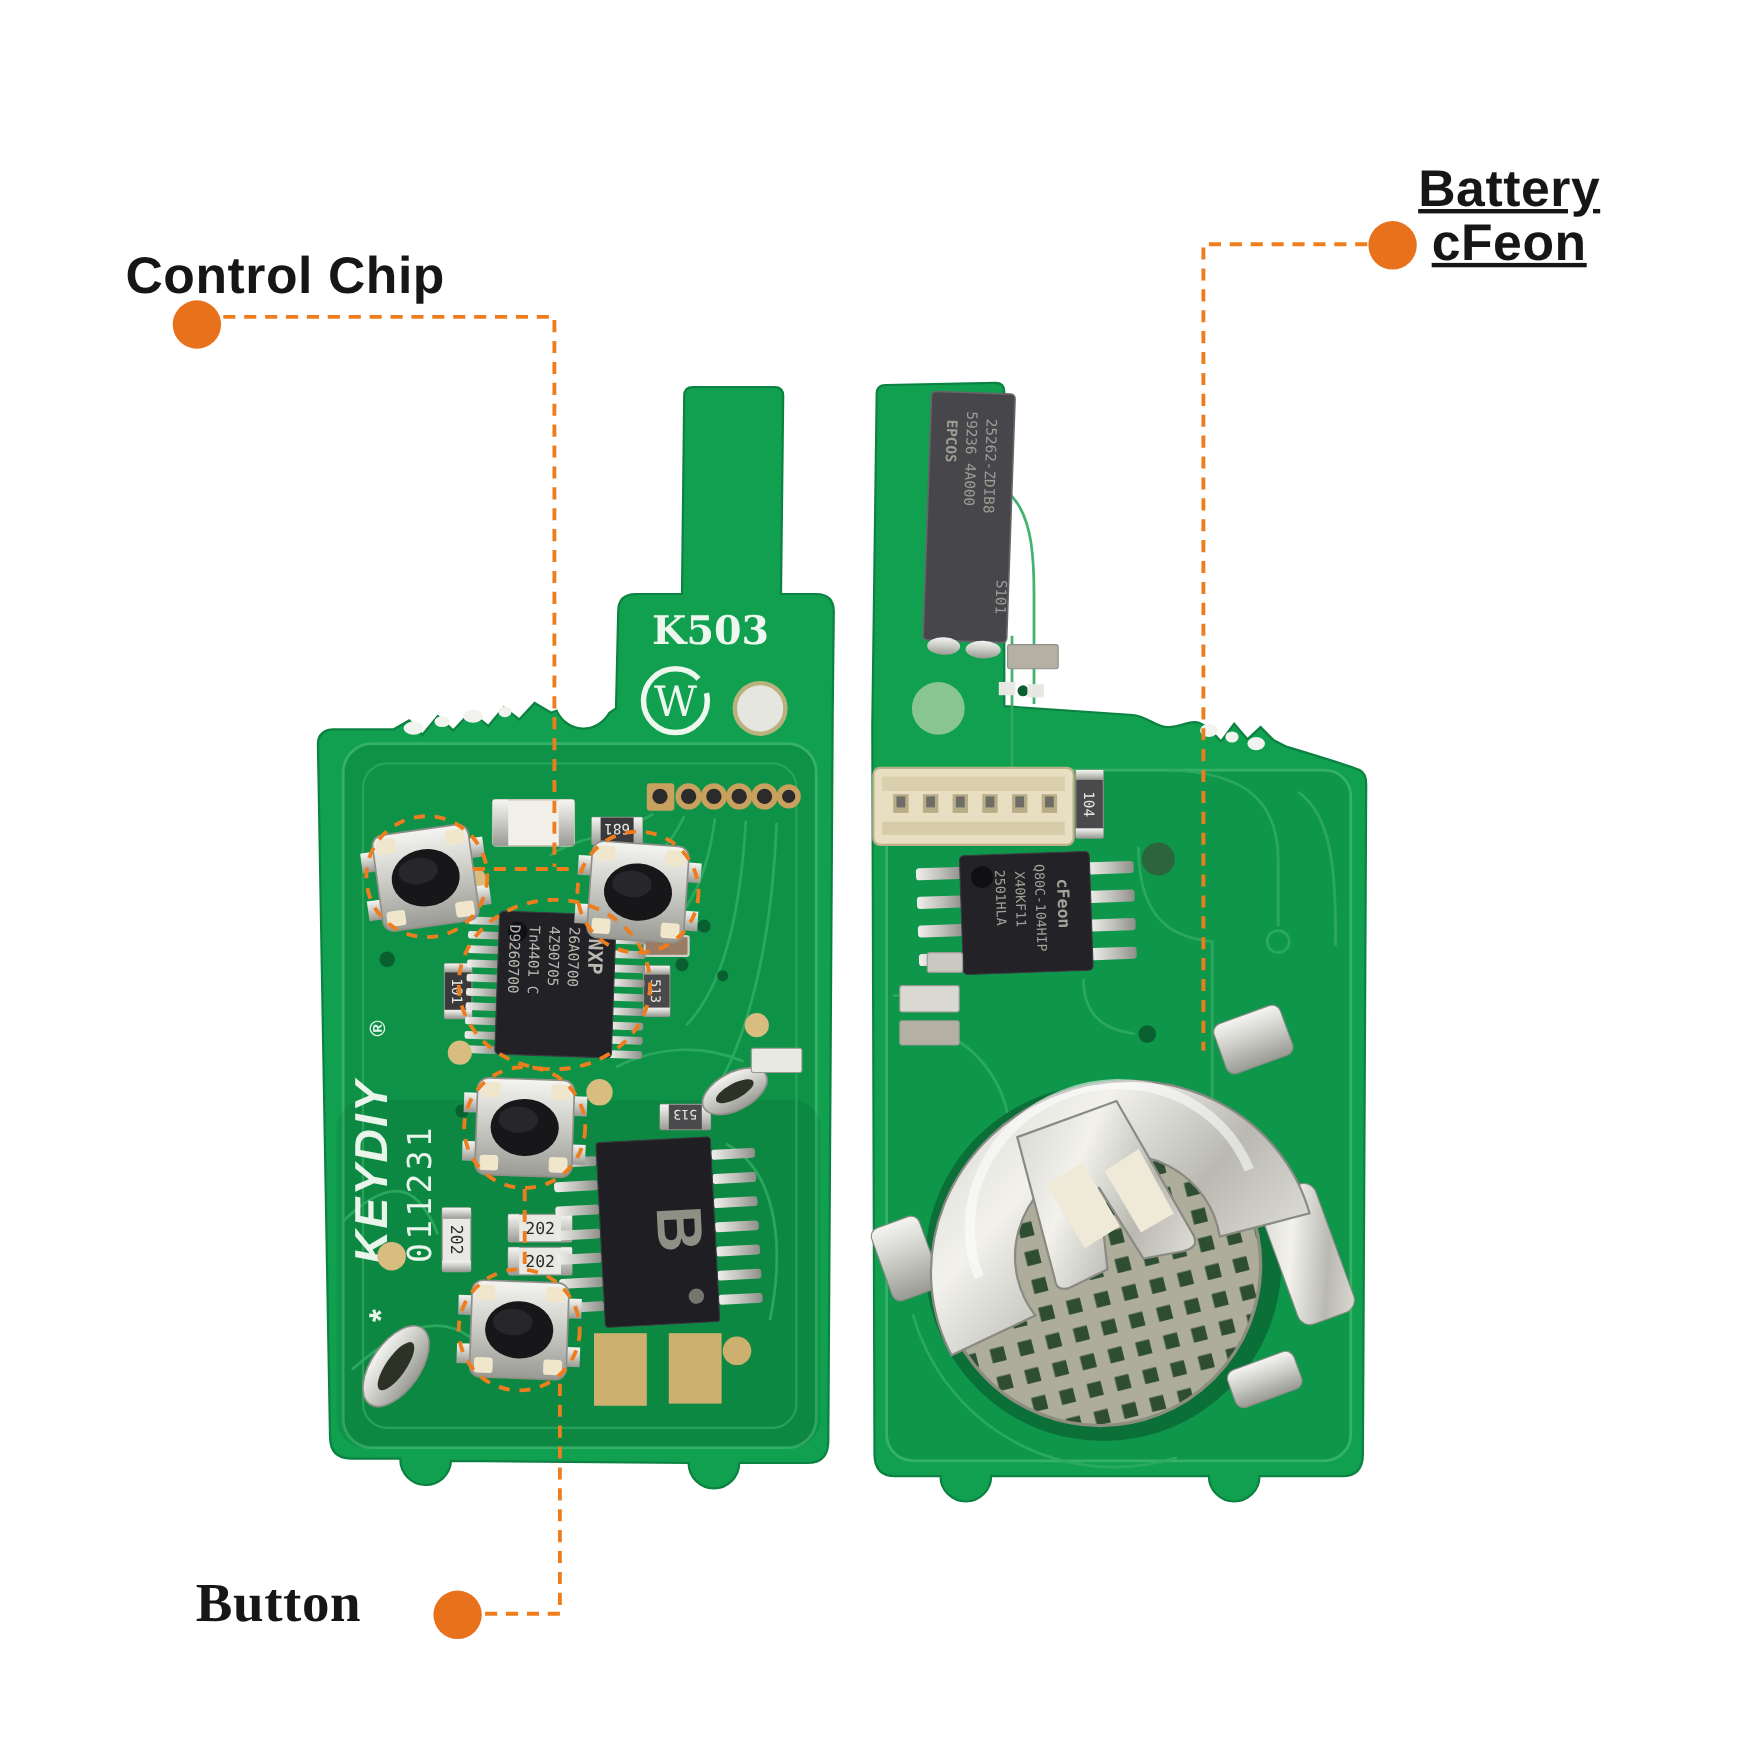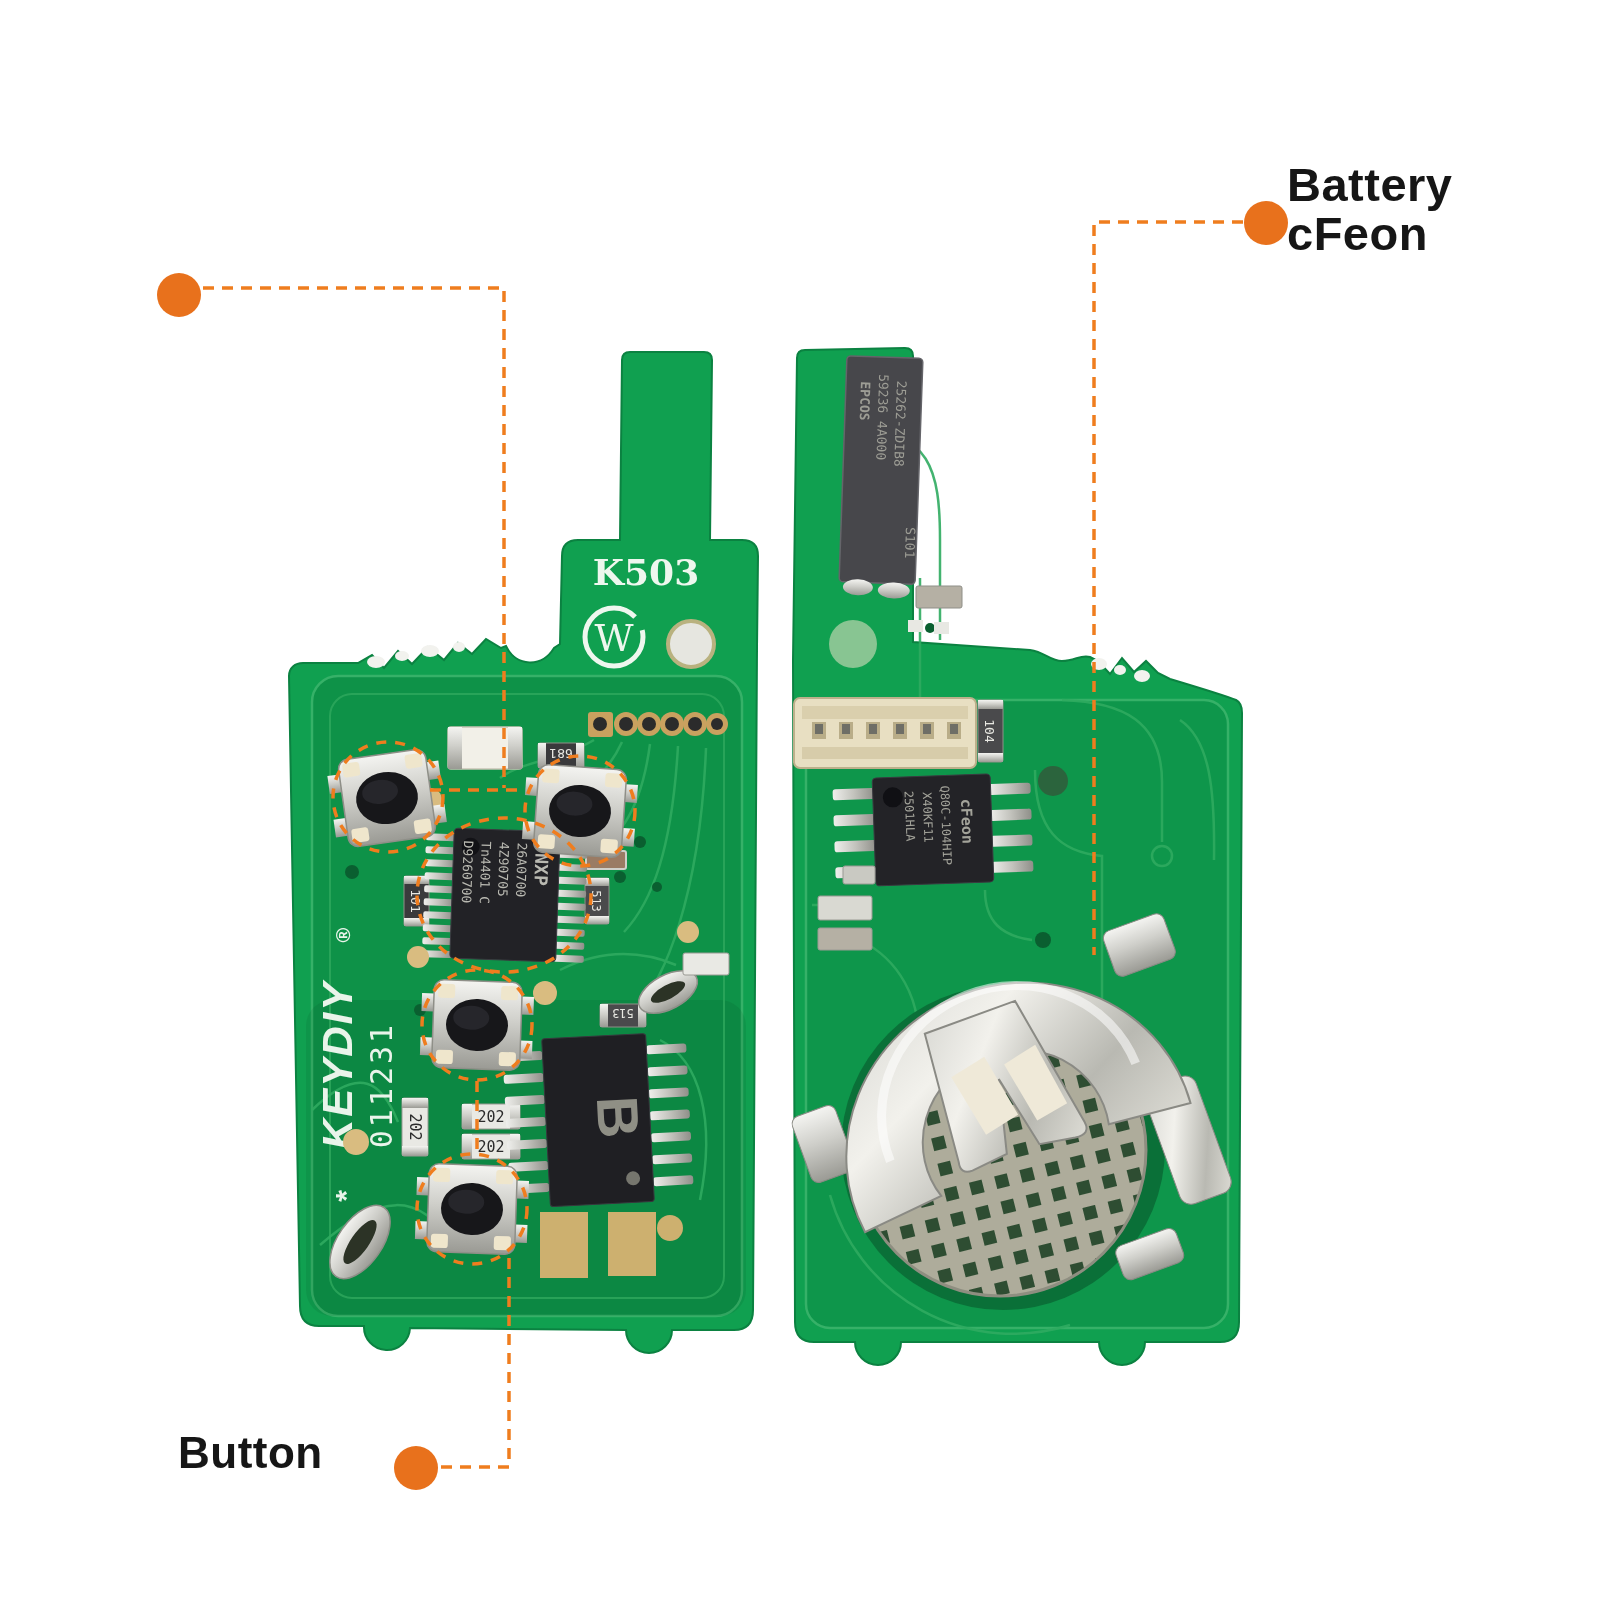--- a/index.html
+++ b/index.html
@@ -1,22 +1,22 @@
 <!DOCTYPE html>
 <html><head>
 <meta charset="utf-8">
 <style>
   html,body{margin:0;padding:0;background:#ffffff;}
   .stage{position:relative;width:1600px;height:1600px;background:#ffffff;overflow:hidden;
          font-family:"Liberation Sans",sans-serif;}
   .callout{position:absolute;color:#161616;font-weight:700;letter-spacing:0.5px;}
   .callout .ln{display:block;line-height:1.05;}
   #cc-label{left:114px;top:222px;font-size:47px;}
-  #bs-label{left:1287px;top:160px;width:170px;font-size:47px;text-align:left;}
-  #bt-label{left:178px;top:1428px;font-size:44px;}
+  #bs-label{left:1287px;top:146px;width:170px;font-size:47px;text-align:center;text-decoration:underline;}
+  #bt-label{left:178px;top:1428px;font-size:50px;font-family:Liberation Serif, serif;}
   svg{position:absolute;left:0;top:0;}
   text{user-select:none;}
 </style>
 </head>
 <body>
 
 <div class="stage">
 
 <svg width="1600" height="1600" viewBox="0 0 1600 1600">
   <defs>
@@ -441,19 +441,20 @@
       <ellipse cx="504" cy="895" rx="87" ry="77"></ellipse>
     </g>
   </g>
   <g fill="#e8711c" stroke="none">
     <circle cx="179" cy="295" r="22"></circle>
     <circle cx="1266" cy="223" r="22"></circle>
     <circle cx="416" cy="1468" r="22"></circle>
   </g>
 </svg>
 
+<div class="callout" id="cc-label">Control Chip</div>
 <div class="callout" id="bs-label">
   <span class="ln">Battery</span>
   <span class="ln">cFeon</span>
 </div>
 <div class="callout" id="bt-label">Button</div>
 
 </div>
 
 </body></html>

